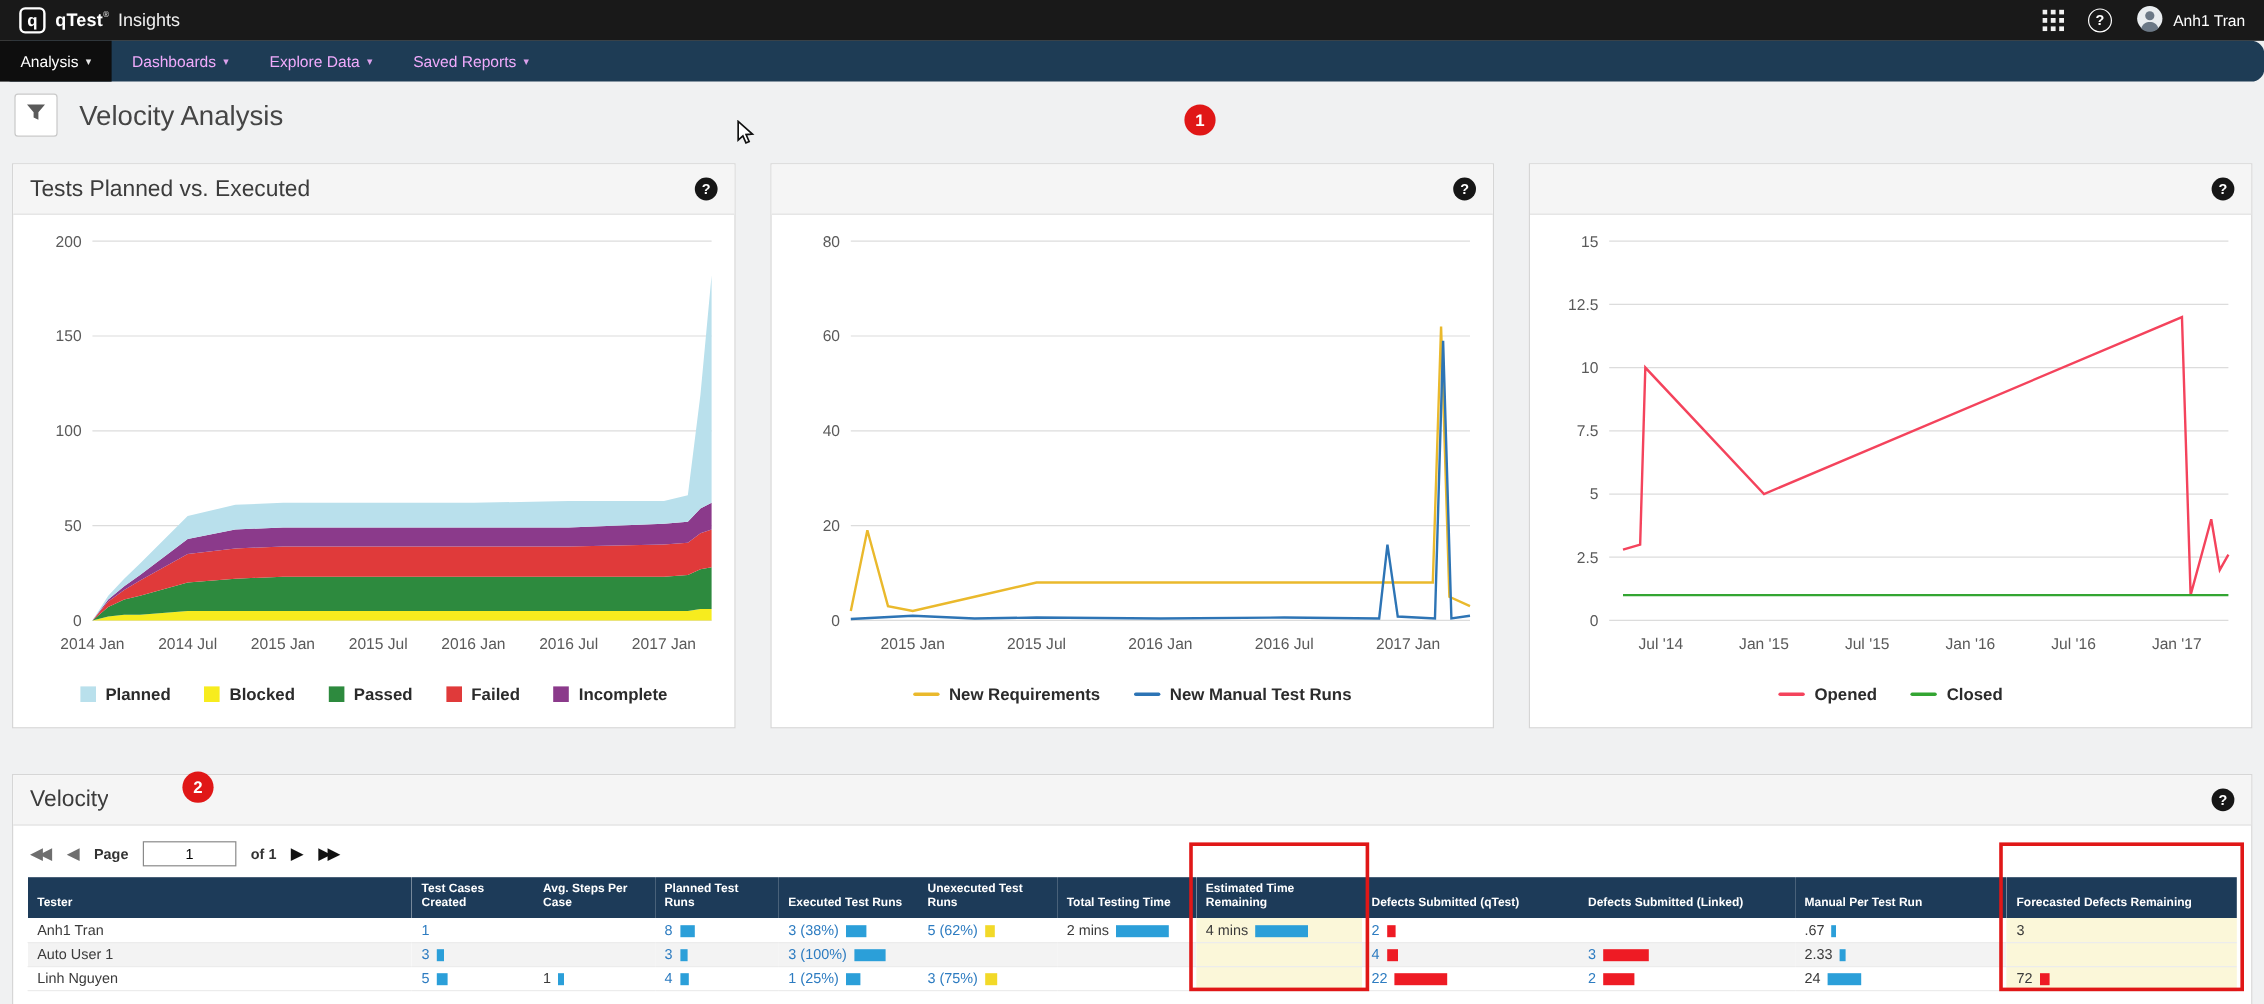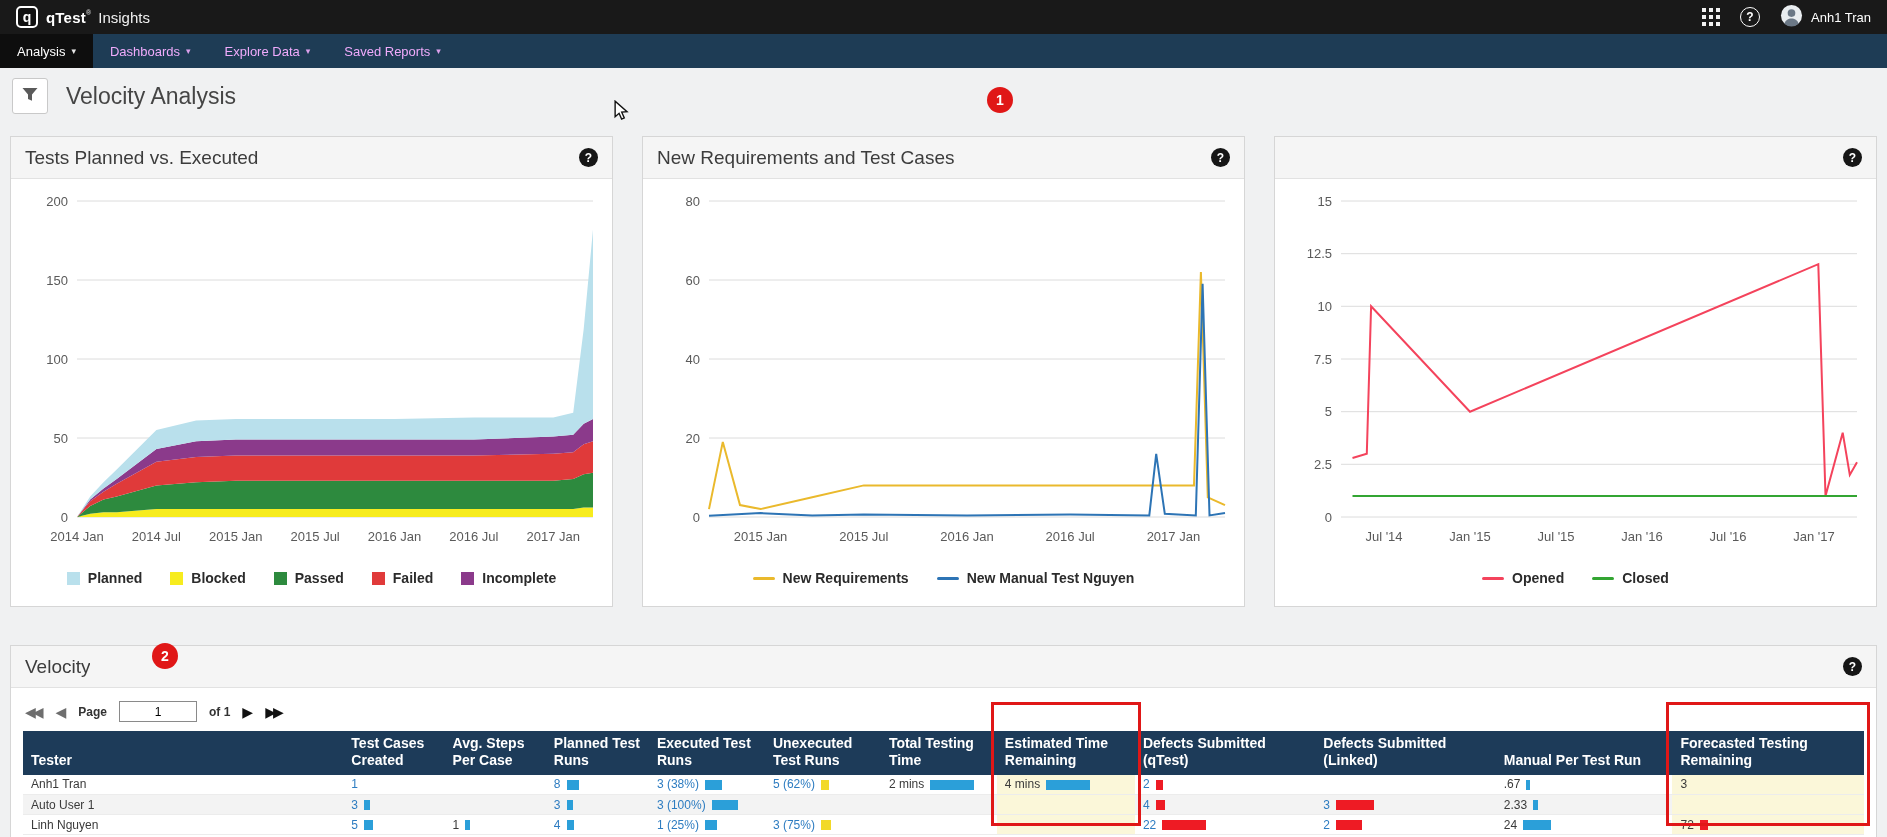--- a/index.html
+++ b/index.html
@@ -14,21 +14,21 @@
   .brand-name { font-size:15px; font-weight:bold; letter-spacing:.2px; }
   .brand-reg { font-size:7px; opacity:.75; vertical-align:top; }
   .brand-product { font-size:15px; font-weight:normal; margin-left:7px; color:#f0f0f0; }
   .topbar-right { margin-left:auto; display:flex; align-items:center; gap:20px; }
   .top-icon { display:flex; align-items:center; cursor:pointer; }
   .top-help { width:20px; height:20px; border:1.5px solid #fff; border-radius:50%; color:#fff; font-size:12px;
               font-weight:bold; display:flex; align-items:center; justify-content:center; cursor:pointer; }
   .user-chip { display:flex; align-items:center; gap:8px; font-size:13px; cursor:pointer; }
 
   
-  .navbar { height:34px; background:#1e3c55; display:flex; }
+  .navbar { height:34px; background:#1e3c55; display:flex;border-radius:11px; }
   .nav-item { display:flex; align-items:center; gap:6px; padding:0 17px; color:#f0abfc; font-size:13px; cursor:pointer; }
   .nav-item.active { background:#0e0e0e; color:#fff; }
   .caret { font-size:9px; opacity:.9; }
 
   
   .filter-row { height:56px; display:flex; align-items:center; padding:0 12px; }
   .filter-btn { width:36px; height:36px; background:#fff; border:1px solid #c9c9c9; border-radius:3px;
                 display:flex; align-items:center; justify-content:center; cursor:pointer; }
   .page-title { font-size:23px; font-weight:normal; color:#454545; margin-left:18px; }
 
@@ -52,21 +52,21 @@
   .pager { display:flex; align-items:center; gap:12px; padding:13px 14px 9px; }
   .pg-btn { font-size:14px; cursor:pointer; letter-spacing:-3px; padding-right:3px; }
   .pg-muted { color:#6e6e6e; }
   .pg-dark { color:#111; }
   .pg-label { font-size:12px; font-weight:bold; color:#333; }
   .pg-of { font-size:12px; color:#333; font-weight:bold; }
   .pg-input { width:78px; height:21px; border:1px solid #8a8a8a; font-size:12px; text-align:center;
               font-family:"Liberation Sans",sans-serif; background:#fff; }
 
   .vtable { width:calc(100% - 24px); margin:0 12px; border-collapse:collapse; table-layout:fixed; }
-  .vtable th { background:#1d3b59; color:#fff; font-size:14px; font-weight:bold; text-align:left;
+  .vtable th { background:#1d3b59; color:#fff; font-size:10px; font-weight:bold; text-align:left;
                vertical-align:bottom; padding:4px 8px 6px; line-height:1.2; overflow:hidden; }
   .vtable .sum-td { background:#8494a3; color:#fff; font-size:11.5px; font-weight:bold; text-align:right;
                     padding:1px 10px; height:16px; overflow:hidden; }
   .vtable tbody td { font-size:12px; color:#3a3a3a; padding:2px 8px; height:20px; border-bottom:1px solid #ececec;
                      white-space:nowrap; overflow:hidden; }
   .row-even td { background:#f3f3f3; }
   td.hl { background:#fbf7d9 !important; }
   .cell-link { color:#2d7cc1; cursor:pointer; }
   .bar { display:inline-block; height:10px; margin-left:6px; vertical-align:middle; }
 
@@ -193,21 +193,20 @@
           </span>
           <span class="legend-item">
             <span class="swatch-box" style="background: rgb(139, 58, 139);"></span>
             <span>Incomplete</span>
           </span>
         </div>
     </div>
   </section>
   <section class="panel">
     <div class="panel-header">
-      <h2 class="panel-title">New Requirements and Test Cases</h2>
       <span class="help-icon">?</span>
     </div>
     <div class="chart-body">
       <div class="chart-area"><svg width="592" height="372">
             <line x1="62" x2="578" y1="336.0" y2="336.0" stroke="#dcdcdc" stroke-width="1"></line>
             <text x="53" y="340.5" text-anchor="end">0</text>
             <line x1="62" x2="578" y1="257.0" y2="257.0" stroke="#dcdcdc" stroke-width="1"></line>
             <text x="53" y="261.5" text-anchor="end">20</text>
             <line x1="62" x2="578" y1="178.0" y2="178.0" stroke="#dcdcdc" stroke-width="1"></line>
             <text x="53" y="182.5" text-anchor="end">40</text>
@@ -223,21 +222,21 @@
             <polyline points="62.0,328.1 75.8,260.9 93.0,324.1 113.6,328.1 165.2,316.3 216.8,304.4 320.0,304.4 423.2,304.4 526.4,304.4 547.0,304.4 553.9,91.1 560.8,316.3 578.0,324.1" fill="none" stroke="#eab92c" stroke-width="2"></polyline>
             <polyline points="62.0,334.8 113.6,332.1 165.2,334.4 216.8,333.6 320.0,334.4 423.2,333.6 502.3,334.4 509.2,272.8 517.8,332.8 548.8,334.4 555.6,102.9 562.5,334.4 578.0,332.1" fill="none" stroke="#2d74b5" stroke-width="2"></polyline>
           </svg></div>
       <div class="legend-row">
           <span class="legend-item">
             <span class="swatch-line" style="background: rgb(234, 185, 44);"></span>
             <span>New Requirements</span>
           </span>
           <span class="legend-item">
             <span class="swatch-line" style="background: rgb(45, 116, 181);"></span>
-            <span>New Manual Test Nguyen</span>
+            <span>New Manual Test Runs</span>
           </span>
         </div>
     </div>
   </section>
   <section class="panel">
     <div class="panel-header">
       <span class="help-icon">?</span>
     </div>
     <div class="chart-body">
       <div class="chart-area"><svg width="592" height="372">
@@ -313,21 +312,21 @@
           <th>Test Cases Created</th>
           <th>Avg. Steps Per Case</th>
           <th>Planned Test Runs</th>
           <th>Executed Test Runs</th>
           <th>Unexecuted Test Runs</th>
           <th>Total Testing Time</th>
           <th>Estimated Time Remaining</th>
           <th>Defects Submitted (qTest)</th>
           <th>Defects Submitted (Linked)</th>
           <th>Manual Per Test Run</th>
-          <th>Forecasted Testing Remaining</th>
+          <th>Forecasted Defects Remaining</th>
         </tr>
       </thead>
       <tbody>
         <tr class="row-odd">
           <td>Anh1 Tran</td>
           <td><span class="cell-link">1</span></td>
           <td></td>
           <td><span class="cell-link">8</span><span class="bar" style="width: 12px; background: rgb(43, 159, 217);"></span></td>
           <td><span class="cell-link">3 (38%)</span><span class="bar" style="width: 17px; background: rgb(43, 159, 217);"></span></td>
           <td><span class="cell-link">5 (62%)</span><span class="bar" style="width: 8px; background: rgb(242, 217, 40);"></span></td>

